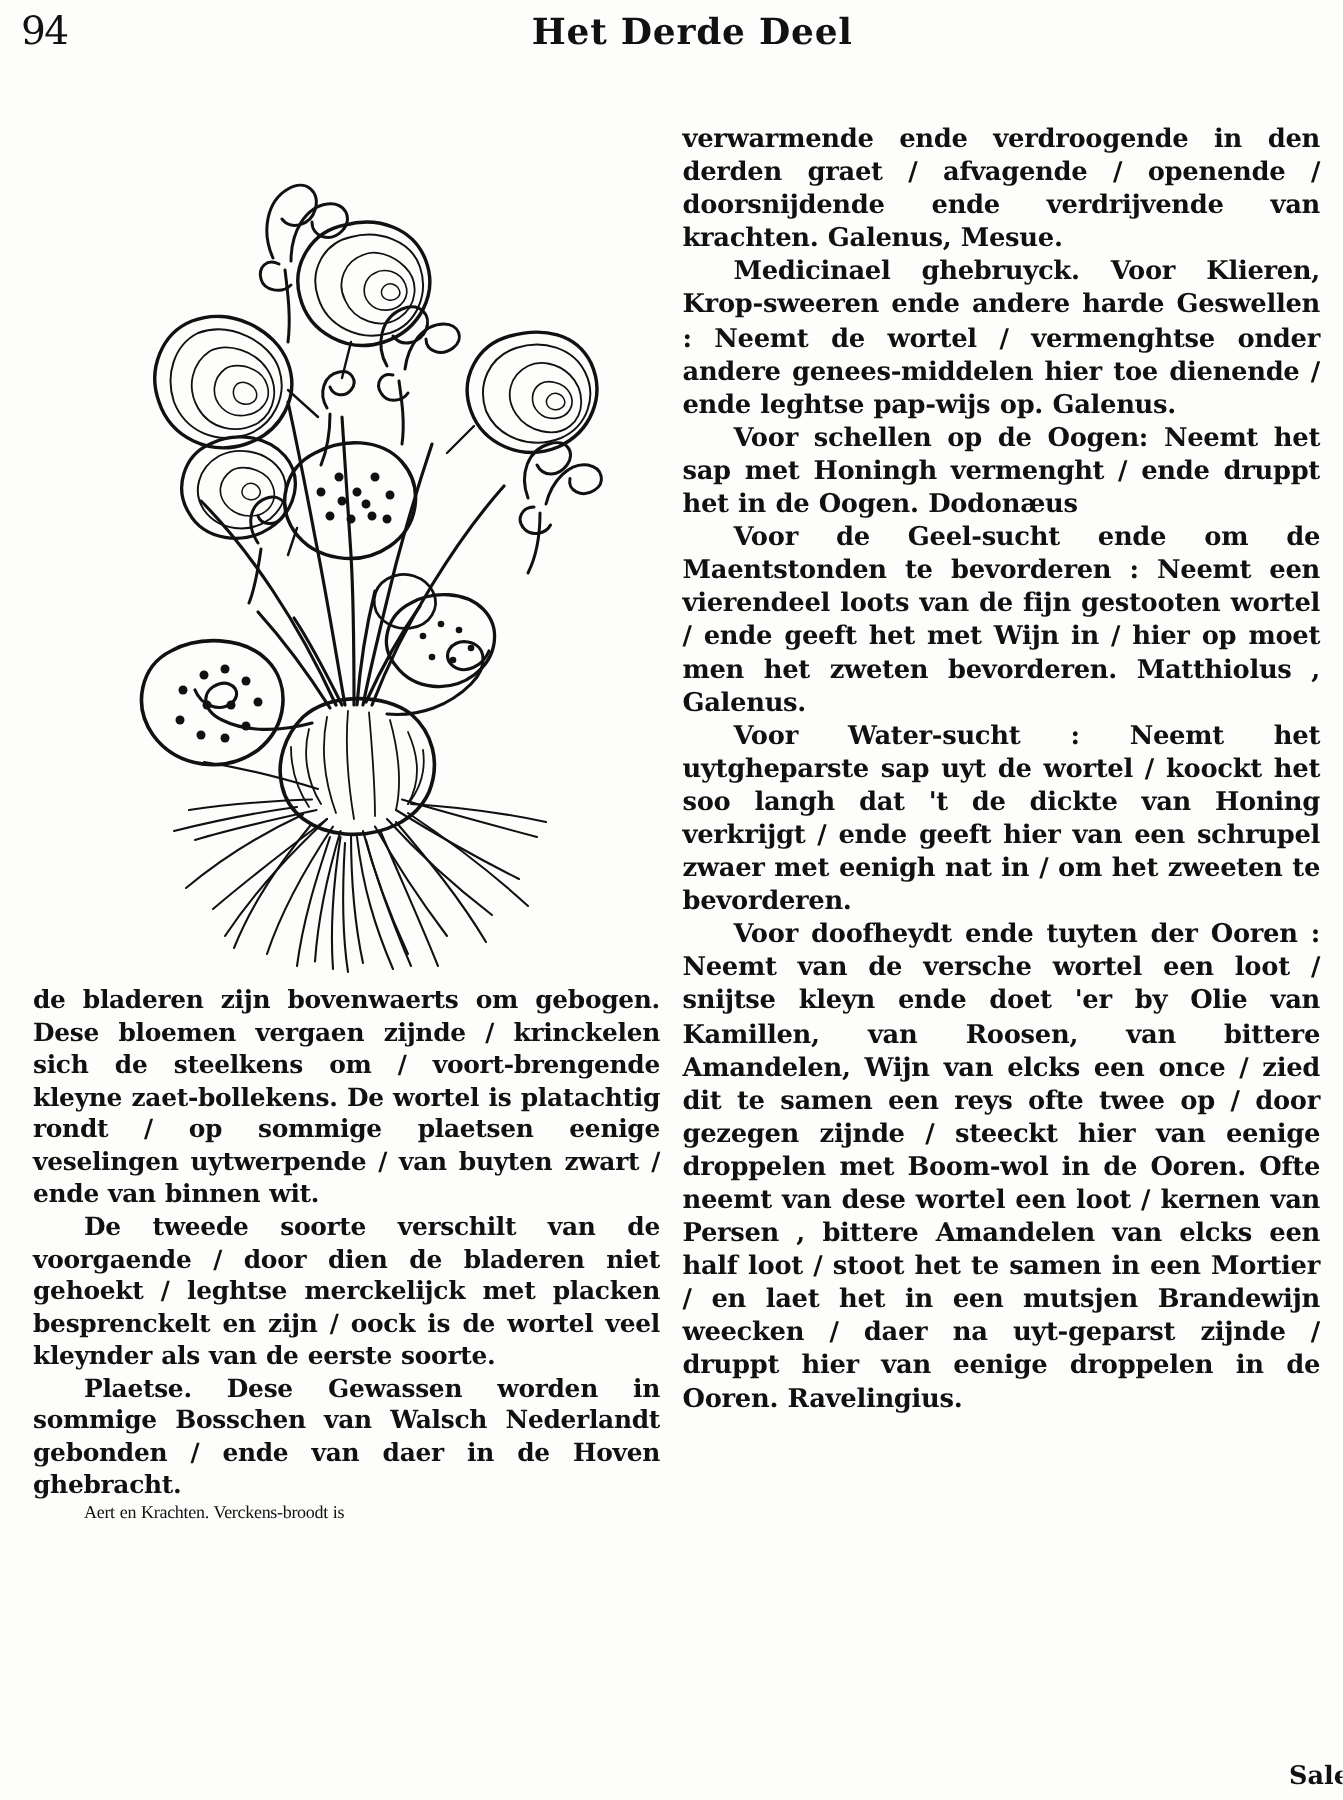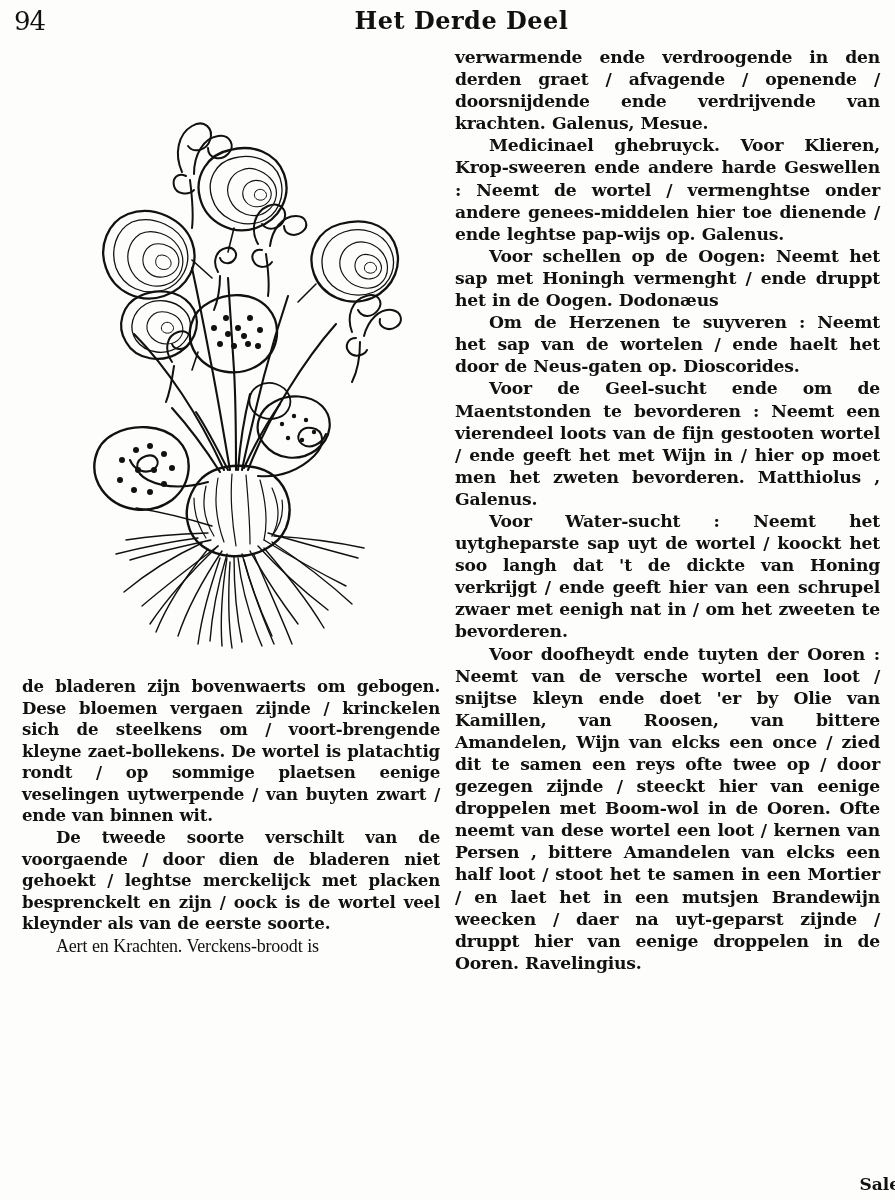--- a/index.html
+++ b/index.html
@@ -81,21 +81,21 @@
     letter-spacing: -0.2px;
     word-spacing: 0.5px;
   }
   p.para {
     margin: 0 0 0 0;
     text-indent: 34px;
   }
   p.para.noindent { text-indent: 0; }
 
   .col-left .blackletter { font-size: 16.6px; line-height: 1.30; }
-  .col-right .blackletter { font-size: 17.2px; line-height: 1.285; }
+  .col-right .blackletter { font-size: 17.2px; line-height: 1.285; margin-top: 36px; }
 
   .catchword {
     position: absolute;
     right: 16px;
     bottom: 6px;
     font-family: "DejaVu Serif", serif;
     font-weight: 700;
     font-size: 17px;
   }
 </style>
@@ -281,33 +281,33 @@
 
           <g stroke-width="2">
             <path d="M196 226 C190 216 194 204 204 202 C212 200 217 208 212 214 C208 219 200 218 198 212"></path>
             <path d="M198 230 C198 242 196 254 192 264"></path>
           </g>
 
         </g>
       </svg>
     </div>
 
-    <div class="blackletter" style="margin-top:20px;">
+    <div class="blackletter" style="margin-top:0;">
       <p class="para noindent">de bladeren zijn bovenwaerts om gebogen. Dese bloemen vergaen zijnde / krinckelen sich de steelkens om / voort-brengende kleyne zaet-bollekens. De wortel is platachtig rondt / op sommige plaetsen eenige veselingen uytwerpende / van buyten zwart / ende van binnen wit.</p>
       <p class="para">De tweede soorte verschilt van de voorgaende / door dien de bladeren niet gehoekt / leghtse merckelijck met placken besprenckelt en zijn / oock is de wortel veel kleynder als van de eerste soorte.</p>
-      <p class="para" style="font-family:'Liberation Serif',serif;font-weight:400;font-size:18px;">Aert en Krachten. Verckens-broodt is</p>
+      <p class="para">Plaetse. Dese Gewassen worden in sommige Bosschen van Walsch Nederlandt gebonden / ende van daer in de Hoven ghebracht.</p>
+      <p class="para" style="font-family:'Liberation Serif',serif;font-weight:400;font-size:12px;">Aert en Krachten. Verckens-broodt is</p>
     </div>
   </div>
 
   <div class="col-right">
     <div class="blackletter">
       <p class="para noindent">verwarmende ende verdroogende in den derden graet / afvagende / openende / doorsnijdende ende verdrijvende van krachten. Galenus, Mesue.</p>
       <p class="para">Medicinael ghebruyck. Voor Klieren, Krop-sweeren ende andere harde Geswellen : Neemt de wortel / vermenghtse onder andere genees-middelen hier toe dienende / ende leghtse pap-wijs op. Galenus.</p>
       <p class="para">Voor schellen op de Oogen: Neemt het sap met Honingh vermenght / ende druppt het in de Oogen. Dodonæus</p>
-      <p class="para">Om de Herzenen te suyveren : Neemt het sap van de wortelen / ende haelt het door de Neus-gaten op. Dioscorides.</p>
       <p class="para">Voor de Geel-sucht ende om de Maentstonden te bevorderen : Neemt een vierendeel loots van de fijn gestooten wortel / ende geeft het met Wijn in / hier op moet men het zweten bevorderen. Matthiolus , Galenus.</p>
       <p class="para">Voor Water-sucht : Neemt het uytgheparste sap uyt de wortel / koockt het soo langh dat 't de dickte van Honing verkrijgt / ende geeft hier van een schrupel zwaer met eenigh nat in / om het zweeten te bevorderen.</p>
       <p class="para">Voor doofheydt ende tuyten der Ooren : Neemt van de versche wortel een loot / snijtse kleyn ende doet 'er by Olie van Kamillen, van Roosen, van bittere Amandelen, Wijn van elcks een once / zied dit te samen een reys ofte twee op / door gezegen zijnde / steeckt hier van eenige droppelen met Boom-wol in de Ooren. Ofte neemt van dese wortel een loot / kernen van Persen , bittere Amandelen van elcks een half loot / stoot het te samen in een Mortier / en laet het in een mutsjen Brandewijn weecken / daer na uyt-geparst zijnde / druppt hier van eenige droppelen in de Ooren. Ravelingius.</p>
     </div>
   </div>
 
   <div class="catchword">Sale-</div>
 
 </div>
 

